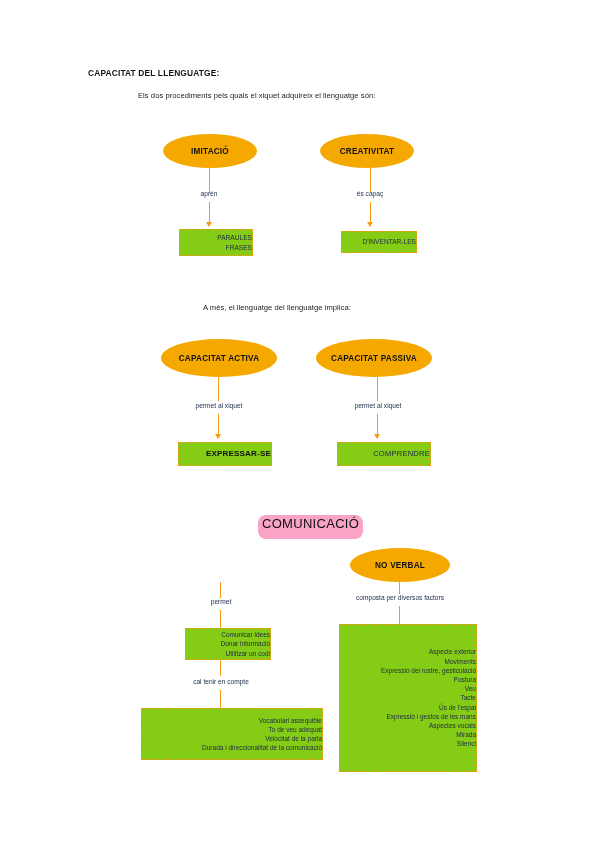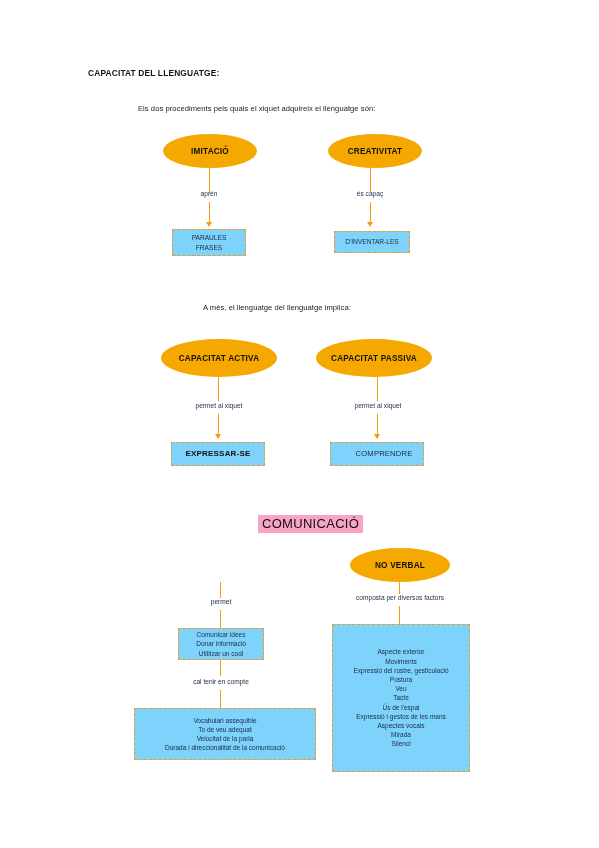--- a/index.html
+++ b/index.html
@@ -73,26 +73,27 @@
     font-size: 6.6px;
     color: #24324f;
     white-space: nowrap;
     text-align: center;
   }
 
   
   .dbox {
     position: absolute;
     border: 1.6px dashed #F59A11;
-    background: #7dd3fc;
+    background: #84cc16;
     display: flex;
     flex-direction: column;
-    align-items: center;
+    align-items: flex-end;
     justify-content: center;
     box-sizing: border-box;
+    margin-left: 7px;
   }
   .dbox .line {
     font-size: 6.5px;
     color: #1e2a44;
     line-height: 1.42;
     white-space: nowrap;
     text-align: center;
   }
   .dbox.strong .line {
     font-size: 8px;
@@ -107,50 +108,51 @@
     padding-left: 14px;
   }
   .dbox .line.cap {
     font-size: 6.6px;
   }
 
   
   .comm-title {
     position: absolute;
     background: #F9A3C6;
-    padding: 1px 4px 2px 4px;
+    padding: 1px 4px 8px 4px;
     font-size: 13px;
     font-variant: small-caps;
     color: #111111;
     letter-spacing: 0.3px;
     white-space: nowrap;
+    border-radius: 8px;
   }
 </style>
 </head>
 <body>
 
 <div id="page">
 
   <div class="section-title" style="left:88px; top:68px;">CAPACITAT DEL LLENGUATGE:</div>
 
-  <div class="lead-text" style="left:138px; top:104px;">Els dos procediments pels quals el xiquet adquireix el llenguatge són:</div>
+  <div class="lead-text" style="left:138px; top:91px;">Els dos procediments pels quals el xiquet adquireix el llenguatge són:</div>
 
   <div class="ellipse" style="left:163px; top:134px; width:94px; height:34px;">
     <span>IMITACIÓ</span>
   </div>
   <div class="vline" style="left:209px; top:168px; height:24px;"></div>
   <div class="edge-label" style="left:179px; top:190px; width:60px;">aprén</div>
   <div class="vline" style="left:209px; top:202px; height:22px;"></div>
   <div class="arrowhead" style="left:205.6px; top:222px;"></div>
   <div class="dbox" style="left:172px; top:229px; width:74px; height:27px;">
     <div class="line cap">PARAULES</div>
     <div class="line cap">FRASES</div>
   </div>
 
-  <div class="ellipse" style="left:328px; top:134px; width:94px; height:34px;">
+  <div class="ellipse" style="left:320px; top:134px; width:94px; height:34px;">
     <span>CREATIVITAT</span>
   </div>
   <div class="vline" style="left:370px; top:168px; height:24px;"></div>
   <div class="edge-label" style="left:340px; top:190px; width:60px;">és capaç</div>
   <div class="vline" style="left:370px; top:202px; height:22px;"></div>
   <div class="arrowhead" style="left:366.6px; top:222px;"></div>
   <div class="dbox" style="left:334px; top:231px; width:76px; height:22px;">
     <div class="line cap">D'INVENTAR-LES</div>
   </div>
 

